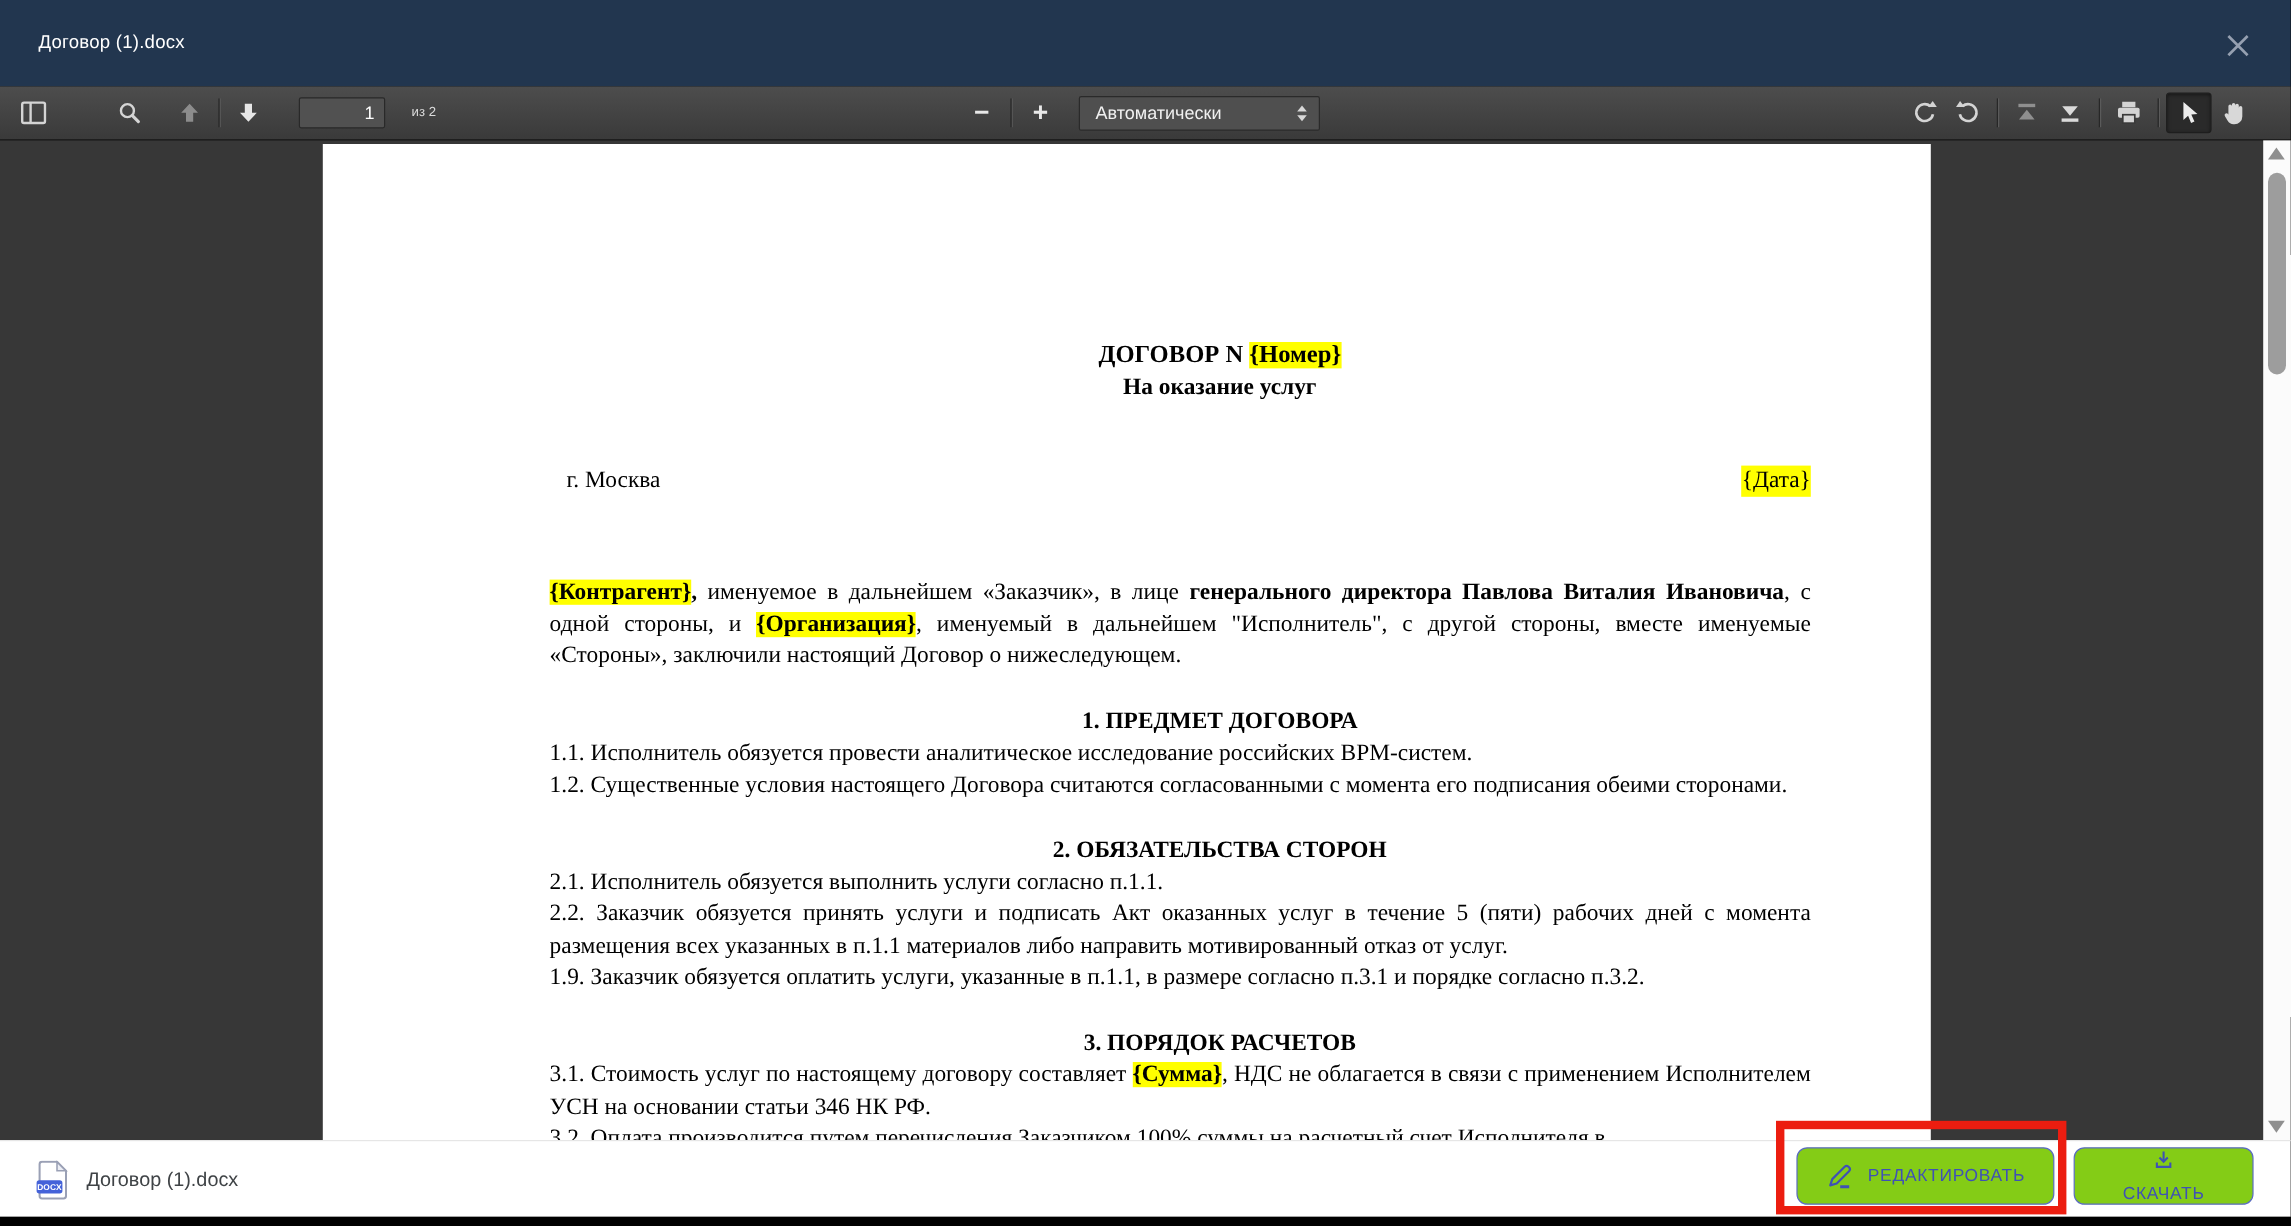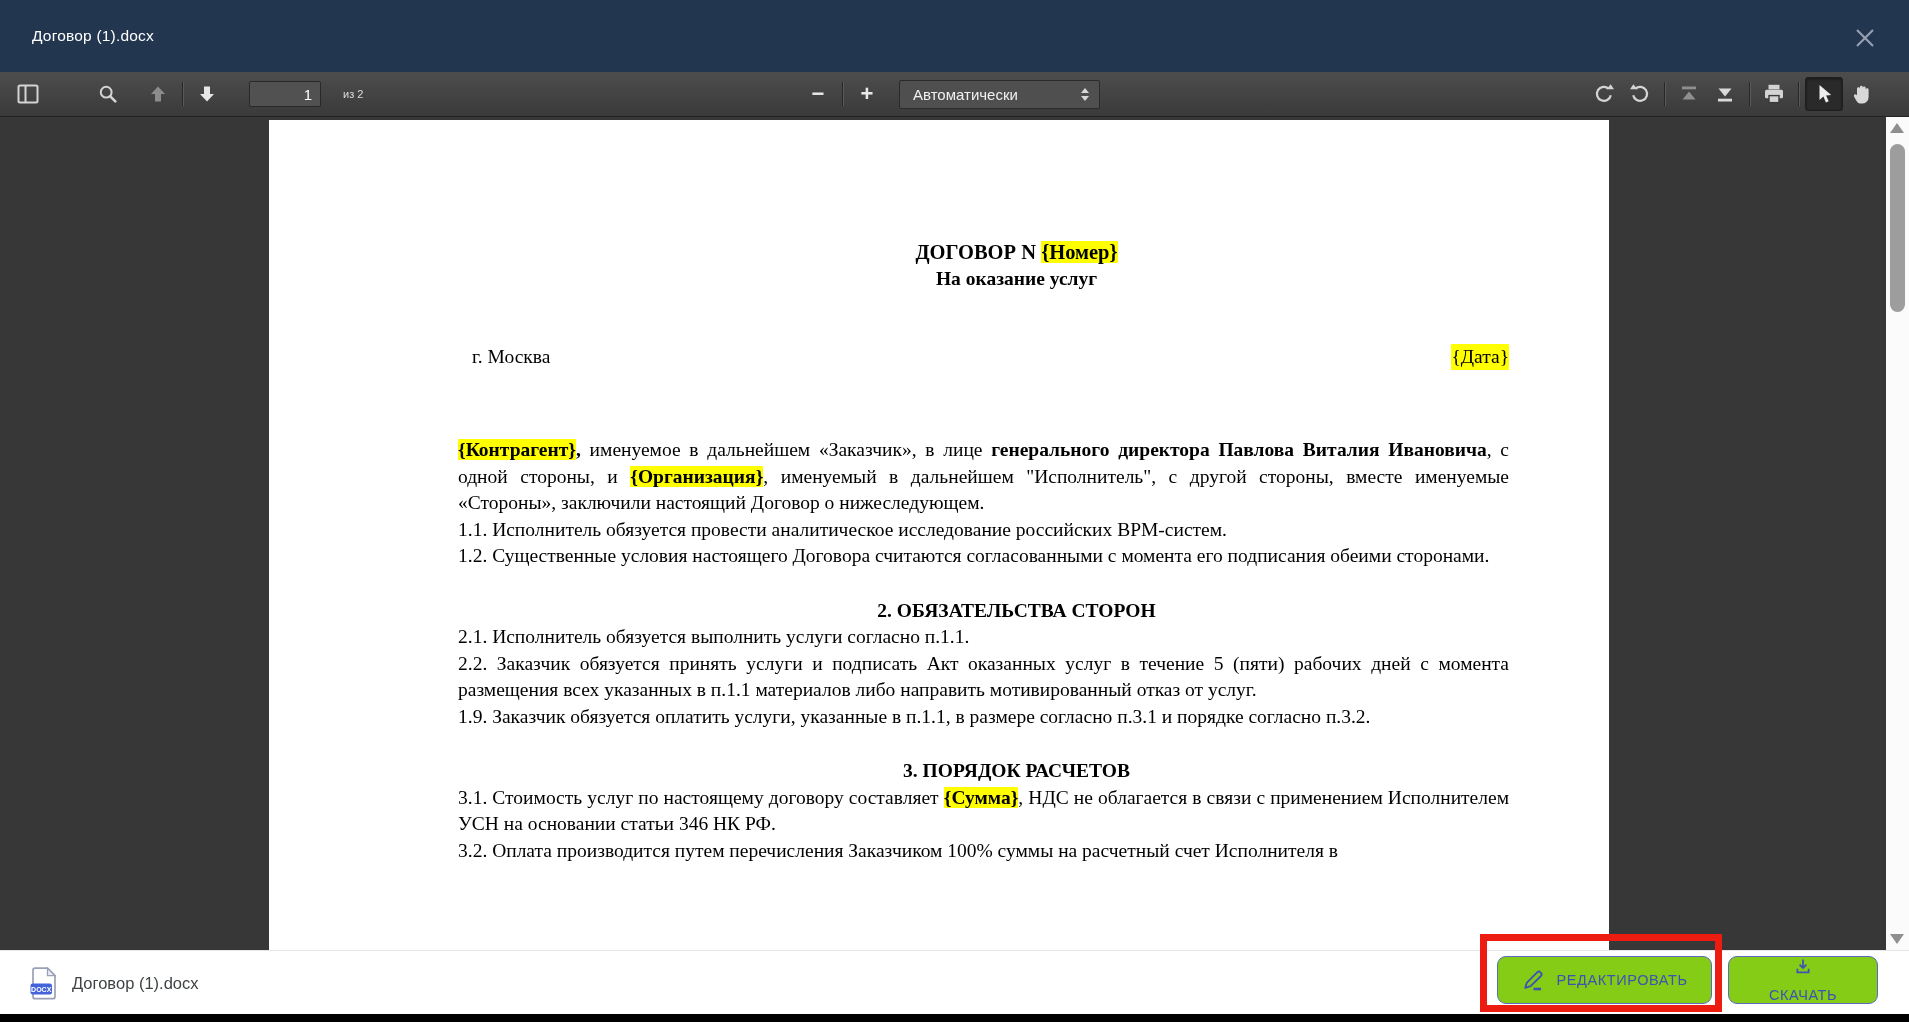--- a/index.html
+++ b/index.html
@@ -29,21 +29,21 @@
                  display:flex; align-items:center; justify-content:space-between; padding:1px 10px 0 13px; cursor:pointer; }
   .zoom-select-label { color:#f0f0f0; font-size:15px; }
   .tri { width:0; height:0; }
   .tri-up { border-left:4.5px solid transparent; border-right:4.5px solid transparent; border-bottom:5.5px solid #d8d8d8; }
   .tri-down { border-left:4.5px solid transparent; border-right:4.5px solid transparent; border-top:5.5px solid #d8d8d8; margin-top:3px; }
 
   
   .viewer { position:absolute; left:0; top:117px; width:1909px; height:833px; background:#373737; overflow:hidden; }
   .doc-page { position:absolute; left:269px; top:3px; width:1340px; height:830px; background:#ffffff; overflow:hidden; }
   .page-inner { padding:118px 100px 0 189px; font-family:"Liberation Serif", serif; font-size:19.5px; line-height:26.5px; color:#000; }
-  .doc-title { text-align:center; padding-left:66px; font-weight:bold; font-size:20.5px; line-height:28px; }
+  .doc-title { text-align:center; padding-left:66px; font-weight:bold; font-size:20.5px; line-height:28px;margin-top:44px; }
   .doc-subtitle { text-align:center; padding-left:66px; line-height:26px;font-weight:bold; }
   .city-date { display:flex; justify-content:space-between; margin-top:52px; padding-left:14px; line-height:26px; }
   .doc-para { text-align:justify; }
   .intro-para { margin-top:67px; }
   .doc-heading { text-align:center; padding-left:66px; font-weight:bold; margin-top:28px; line-height:26.5px; }
   .hl { background:#ffff00; }
   .b { font-weight:bold; }
 
   
   .scrollbar { position:absolute; right:0; top:117px; width:23px; height:833px; background:#fbfbfb; }
@@ -181,20 +181,21 @@
     <div class="doc-page">
       <div class="page-inner">
         <div class="doc-title"><span>ДОГОВОР N </span><span class="hl">{Номер}</span></div>
         <div class="doc-subtitle">На оказание услуг</div>
         <div class="city-date">
           <span>г. Москва</span>
           <span class="hl">{Дата}</span>
         </div>
         <div class="doc-para intro-para"><span class="b hl">{Контрагент}</span><span class="b">,</span><span> именуемое в дальнейшем «Заказчик», в лице </span><span class="b">генерального директора Павлова Виталия Ивановича</span><span>, с одной стороны, и </span><span class="b hl">{Организация}</span><span>, именуемый в дальнейшем "Исполнитель", с другой стороны, вместе именуемые «Стороны», заключили настоящий Договор о нижеследующем.</span></div>
         <div>
+            <div class="doc-heading">1. ПРЕДМЕТ ДОГОВОРА</div>
             <div class="doc-para"><span>1.1. Исполнитель обязуется провести аналитическое исследование российских BPM-систем.</span></div>
             <div class="doc-para"><span>1.2. Существенные условия настоящего Договора считаются согласованными с момента его подписания обеими сторонами.</span></div>
             <div class="doc-heading">2. ОБЯЗАТЕЛЬСТВА СТОРОН</div>
             <div class="doc-para"><span>2.1. Исполнитель обязуется выполнить услуги согласно п.1.1.</span></div>
             <div class="doc-para"><span>2.2. Заказчик обязуется принять услуги и подписать Акт оказанных услуг в течение 5 (пяти) рабочих дней с момента размещения всех указанных в п.1.1 материалов либо направить мотивированный отказ от услуг.</span></div>
             <div class="doc-para"><span>1.9. Заказчик обязуется оплатить услуги, указанные в п.1.1, в размере согласно п.3.1 и порядке согласно п.3.2.</span></div>
             <div class="doc-heading">3. ПОРЯДОК РАСЧЕТОВ</div>
             <div class="doc-para"><span>3.1. Стоимость услуг по настоящему договору составляет </span><span class="b hl">{Сумма}</span><span>, НДС не облагается в связи с применением Исполнителем УСН на основании статьи 346 НК РФ.</span></div>
             <div class="doc-para"><span>3.2. Оплата производится путем перечисления Заказчиком 100% суммы на расчетный счет Исполнителя в</span></div>
           </div>

